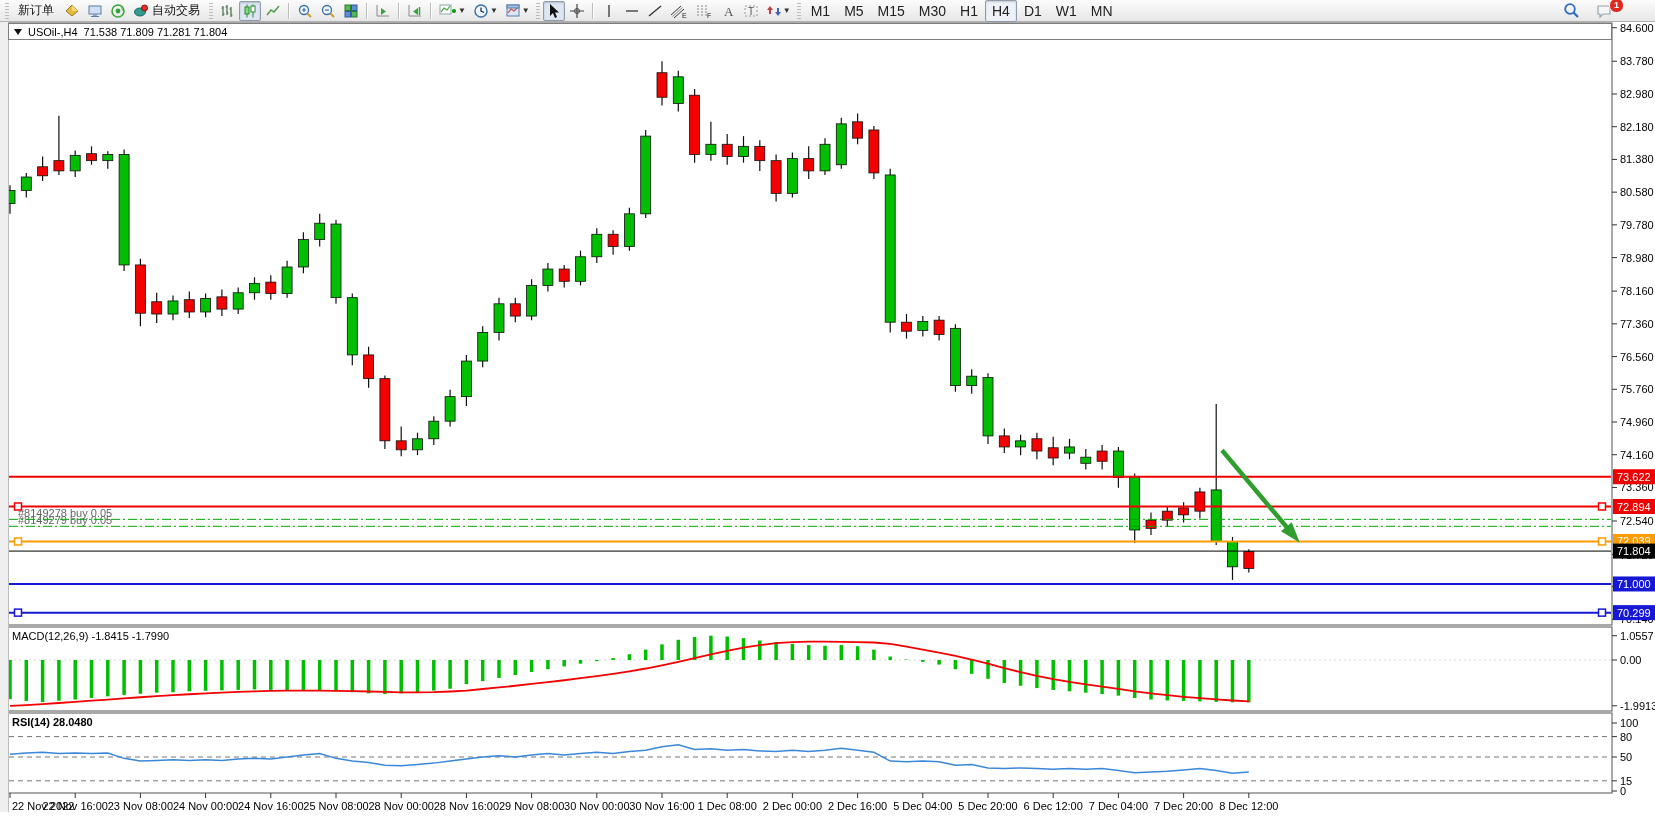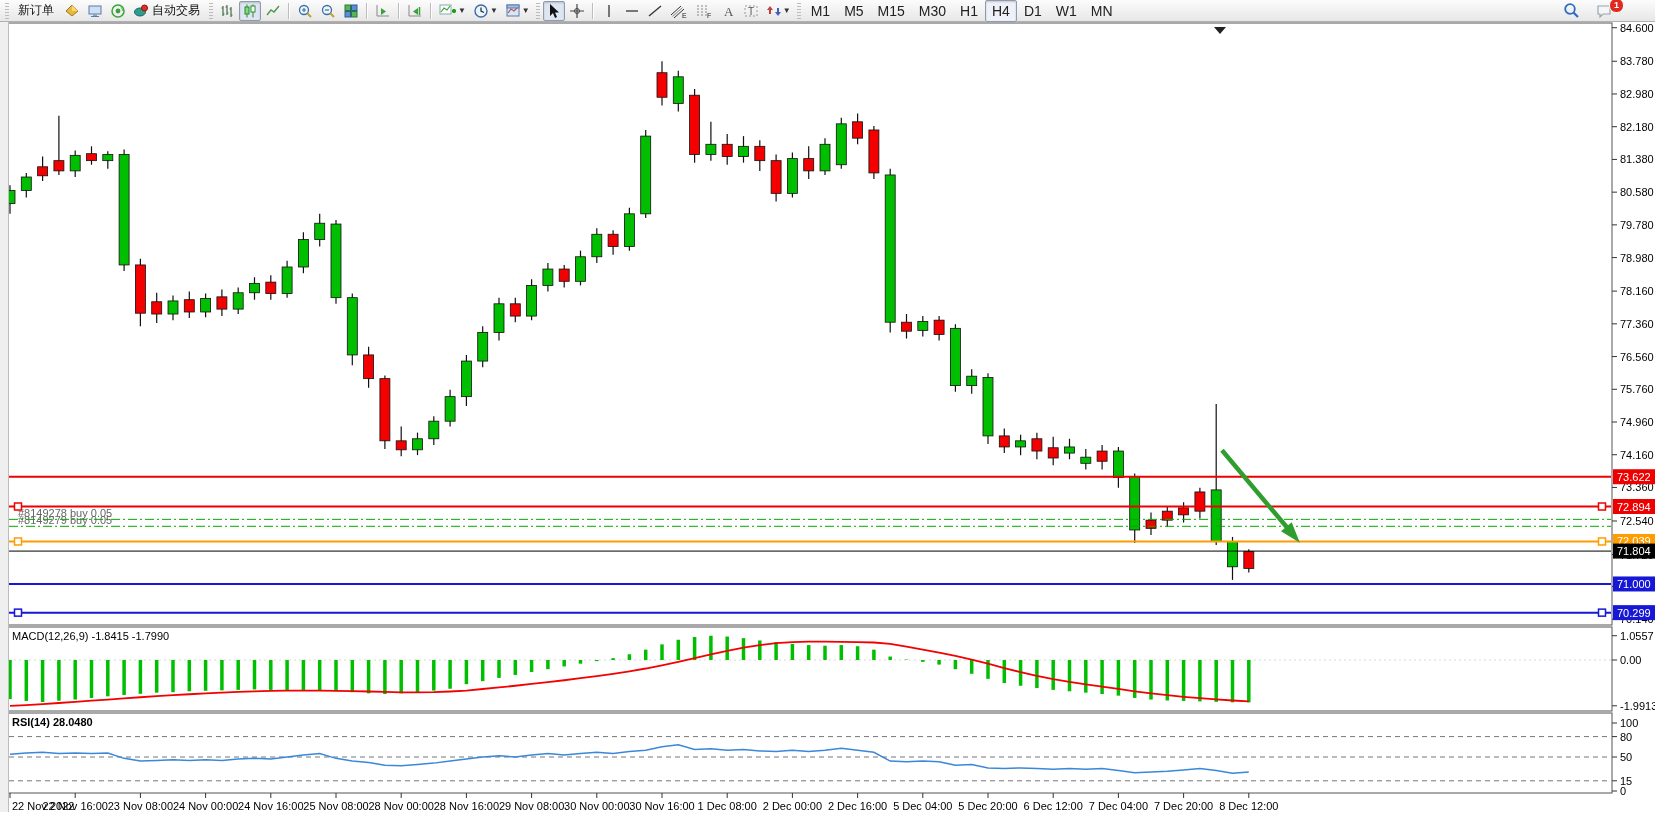--- a/index.html
+++ b/index.html
@@ -614,17 +614,23 @@
           <text y="810" font-size="11" fill="#000" x="1053.2" text-anchor="middle">6 Dec 12:00</text>
           <line x1="1118.4" y1="793" x2="1118.4" y2="798" stroke="#333"></line>
           <text y="810" font-size="11" fill="#000" x="1118.4" text-anchor="middle">7 Dec 04:00</text>
           <line x1="1183.6000000000001" y1="793" x2="1183.6000000000001" y2="798" stroke="#333"></line>
           <text y="810" font-size="11" fill="#000" x="1183.6000000000001" text-anchor="middle">7 Dec 20:00</text>
           <line x1="1248.8" y1="793" x2="1248.8" y2="798" stroke="#333"></line>
           <text y="810" font-size="11" fill="#000" x="1248.8" text-anchor="middle">8 Dec 12:00</text>
         </g>
       </svg>
     <div id="left-strip"></div>
+    <div id="title-bar">
+      <span id="oneclick-arrow"></span>
+      <span>USOil-,H4</span>
+      <span class="tsep"></span>
+      <span>71.538 71.809 71.281 71.804</span>
+    </div>
     <div id="macd-label">MACD(12,26,9) -1.8415 -1.7990</div>
     <div id="rsi-label">RSI(14) 28.0480</div>
     <div id="bottom-strip"></div>
   </div>
 </div>
 
 </body></html>

